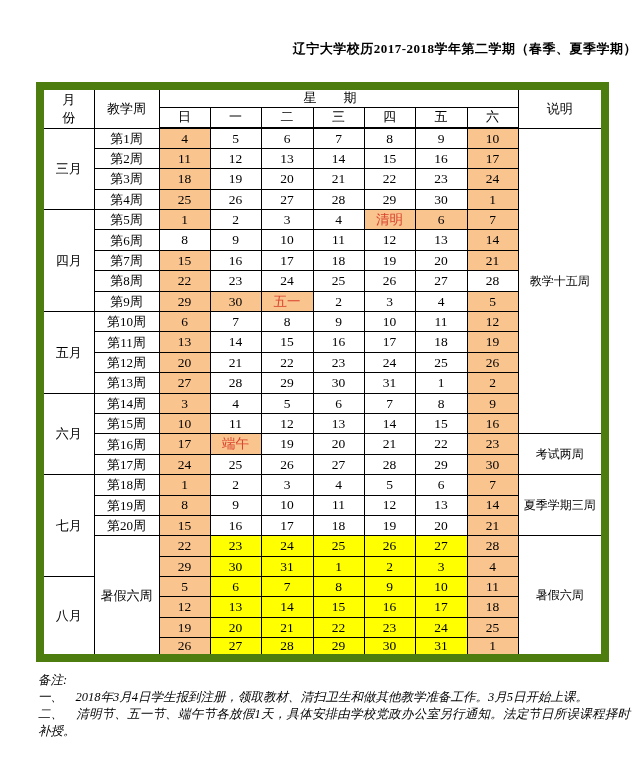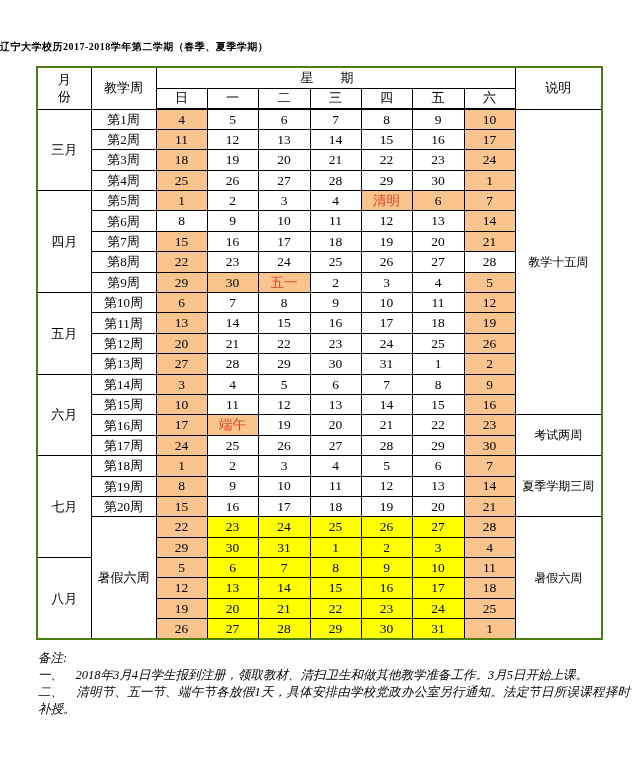--- a/index.html
+++ b/index.html
@@ -7,32 +7,32 @@
   body {
     width: 637px; height: 768px;
     font-family: "Liberation Serif", "DejaVu Serif", serif;
     color: #000;
     position: relative;
     overflow: hidden;
   }
   .page { width: 637px; height: 768px; }
   .doc-title {
     padding-top: 40px;
-    text-align: left;
-    font-size: 10px;
+    text-align: right;
+    font-size: 13px;
     font-weight: bold;
     letter-spacing: 0.5px;
-    margin-bottom: 12px;
+    margin-bottom: 24px;
   }
   table.calendar {
     border-collapse: collapse;
     table-layout: fixed;
     width: 565px;
     margin-left: 36px;
-    border: 2px solid #4d7c0f;
+    border: 8px solid #4d7c0f;
   }
   table.calendar th, table.calendar td {
     border: 1px solid #000;
     text-align: center;
     vertical-align: middle;
     padding: 0;
     overflow: hidden;
   }
   thead th {
     height: 21px;

